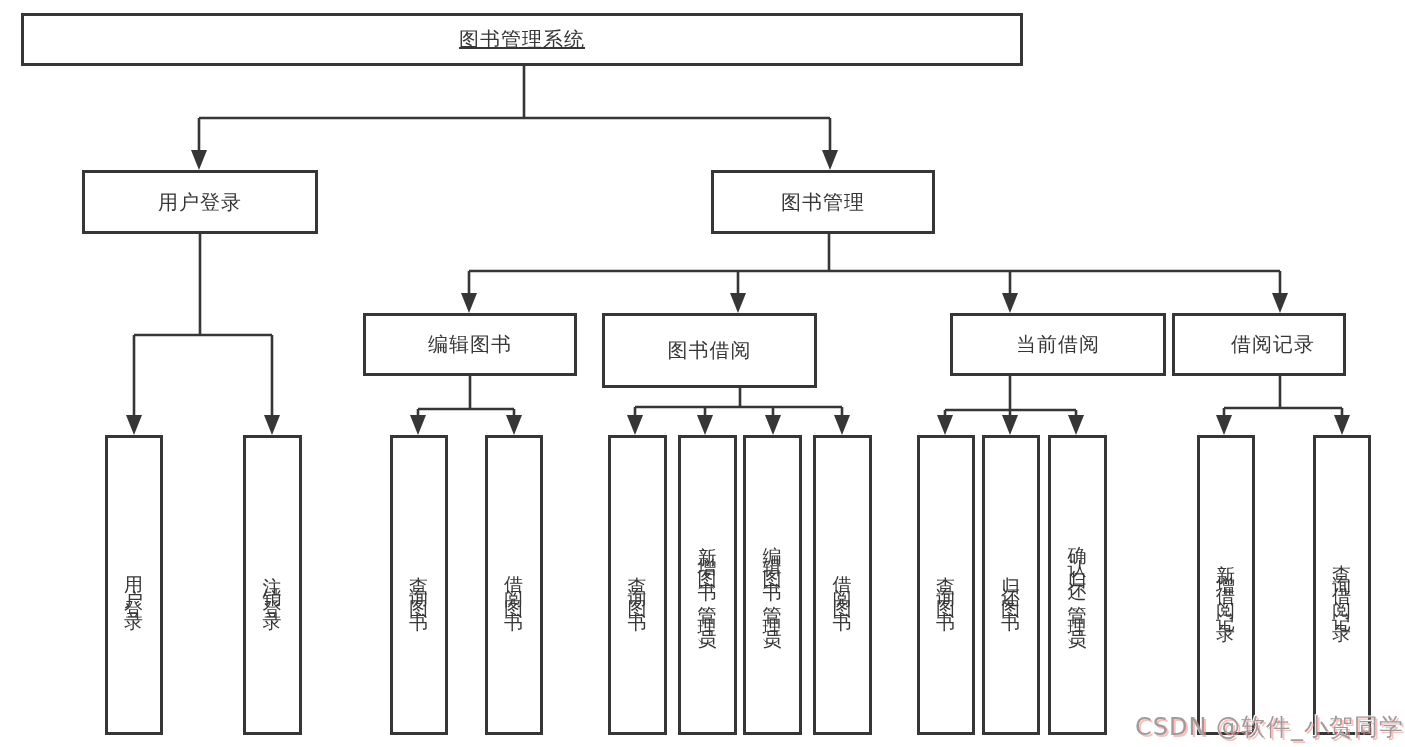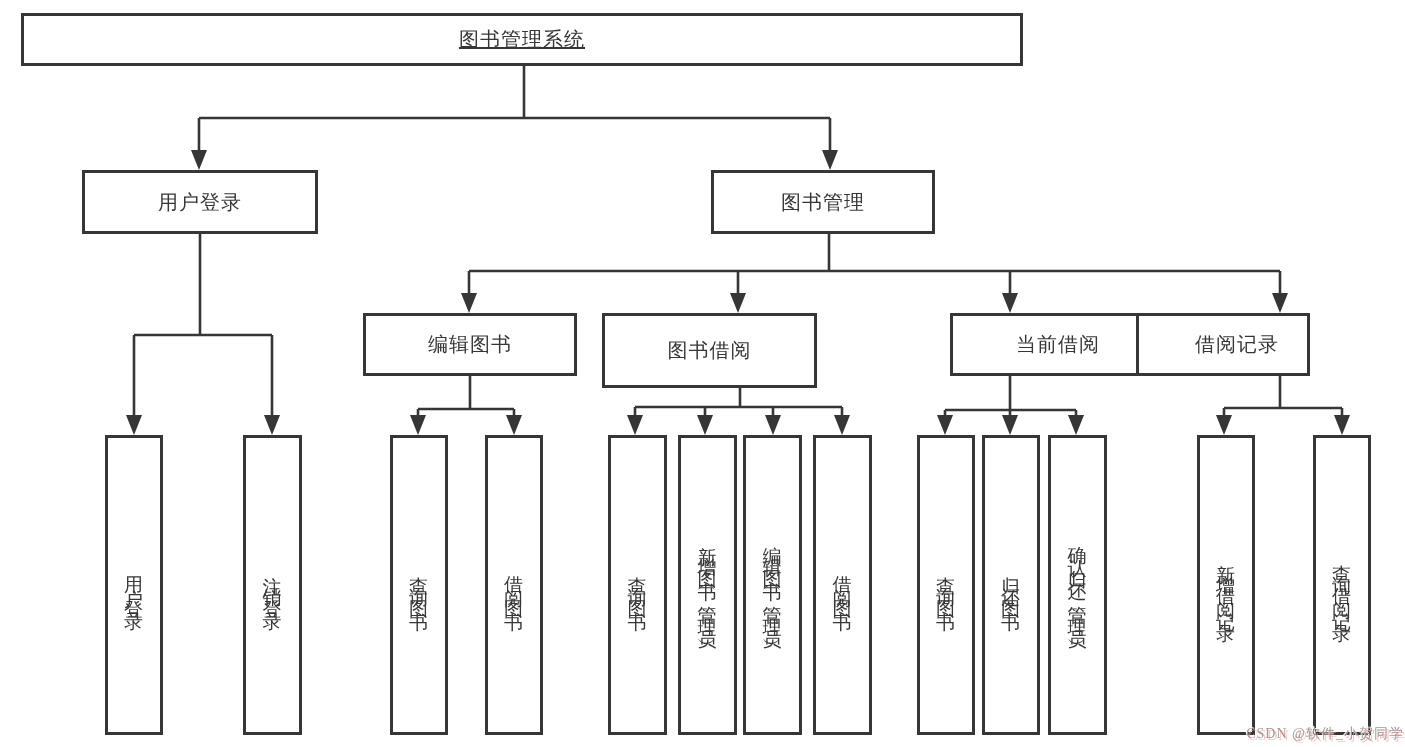--- a/index.html
+++ b/index.html
@@ -28,26 +28,25 @@
     writing-mode:vertical-rl;
     text-orientation:mixed;
     font-size:19px;
     line-height:1;
     letter-spacing:12px;
     white-space:nowrap;
   }
   .watermark{
     position:absolute;
     right:1px;bottom:4px;
-    font-size:14px;
+    font-size:24px;
     color:#9c9c9c;
     text-shadow:2px 2px 0 rgba(255,145,145,0.6), -1px -1px 0 #ffffff;
     z-index:3;
     letter-spacing:1px;
-    font-family:Liberation Serif, serif;
   }
 </style>
 </head>
 <body>
 
 <div class="canvas">
 
   <svg class="connectors" width="1405" height="747" viewBox="0 0 1405 747">
     <path fill="none" stroke="#363636" stroke-width="2.6" d="
       M524 66 V118 M199 118 H830 M199 118 V154 M830 118 V154
@@ -80,21 +79,21 @@
   </svg>
 
   <div class="node" style="left:21px;top:13px;width:1002px;height:53px;text-decoration:underline;">图书管理系统</div>
 
   <div class="node" style="left:82px;top:170px;width:236px;height:64px;">用户登录</div>
   <div class="node" style="left:711px;top:170px;width:224px;height:64px;">图书管理</div>
 
   <div class="node" style="left:363px;top:313px;width:214px;height:63px;">编辑图书</div>
   <div class="node" style="left:602px;top:313px;width:215px;height:75px;">图书借阅</div>
   <div class="node" style="left:902px;top:313px;width:216px;height:63px;margin-left:48px;">当前借阅</div>
-  <div class="node" style="left:1136px;top:313px;width:174px;height:63px;padding-left:28px;">借阅记录</div>
+  <div class="node" style="left:1172px;top:313px;width:174px;height:63px;padding-left:28px;">借阅记录</div>
 
   <div class="node leaf" style="left:105px;width:58px;">
     <span class="vtext">用户登录</span>
   </div>
   <div class="node leaf" style="left:243px;width:59px;">
     <span class="vtext">注销登录</span>
   </div>
 
   <div class="node leaf" style="left:390px;width:58px;">
     <span class="vtext">查询图书</span>

